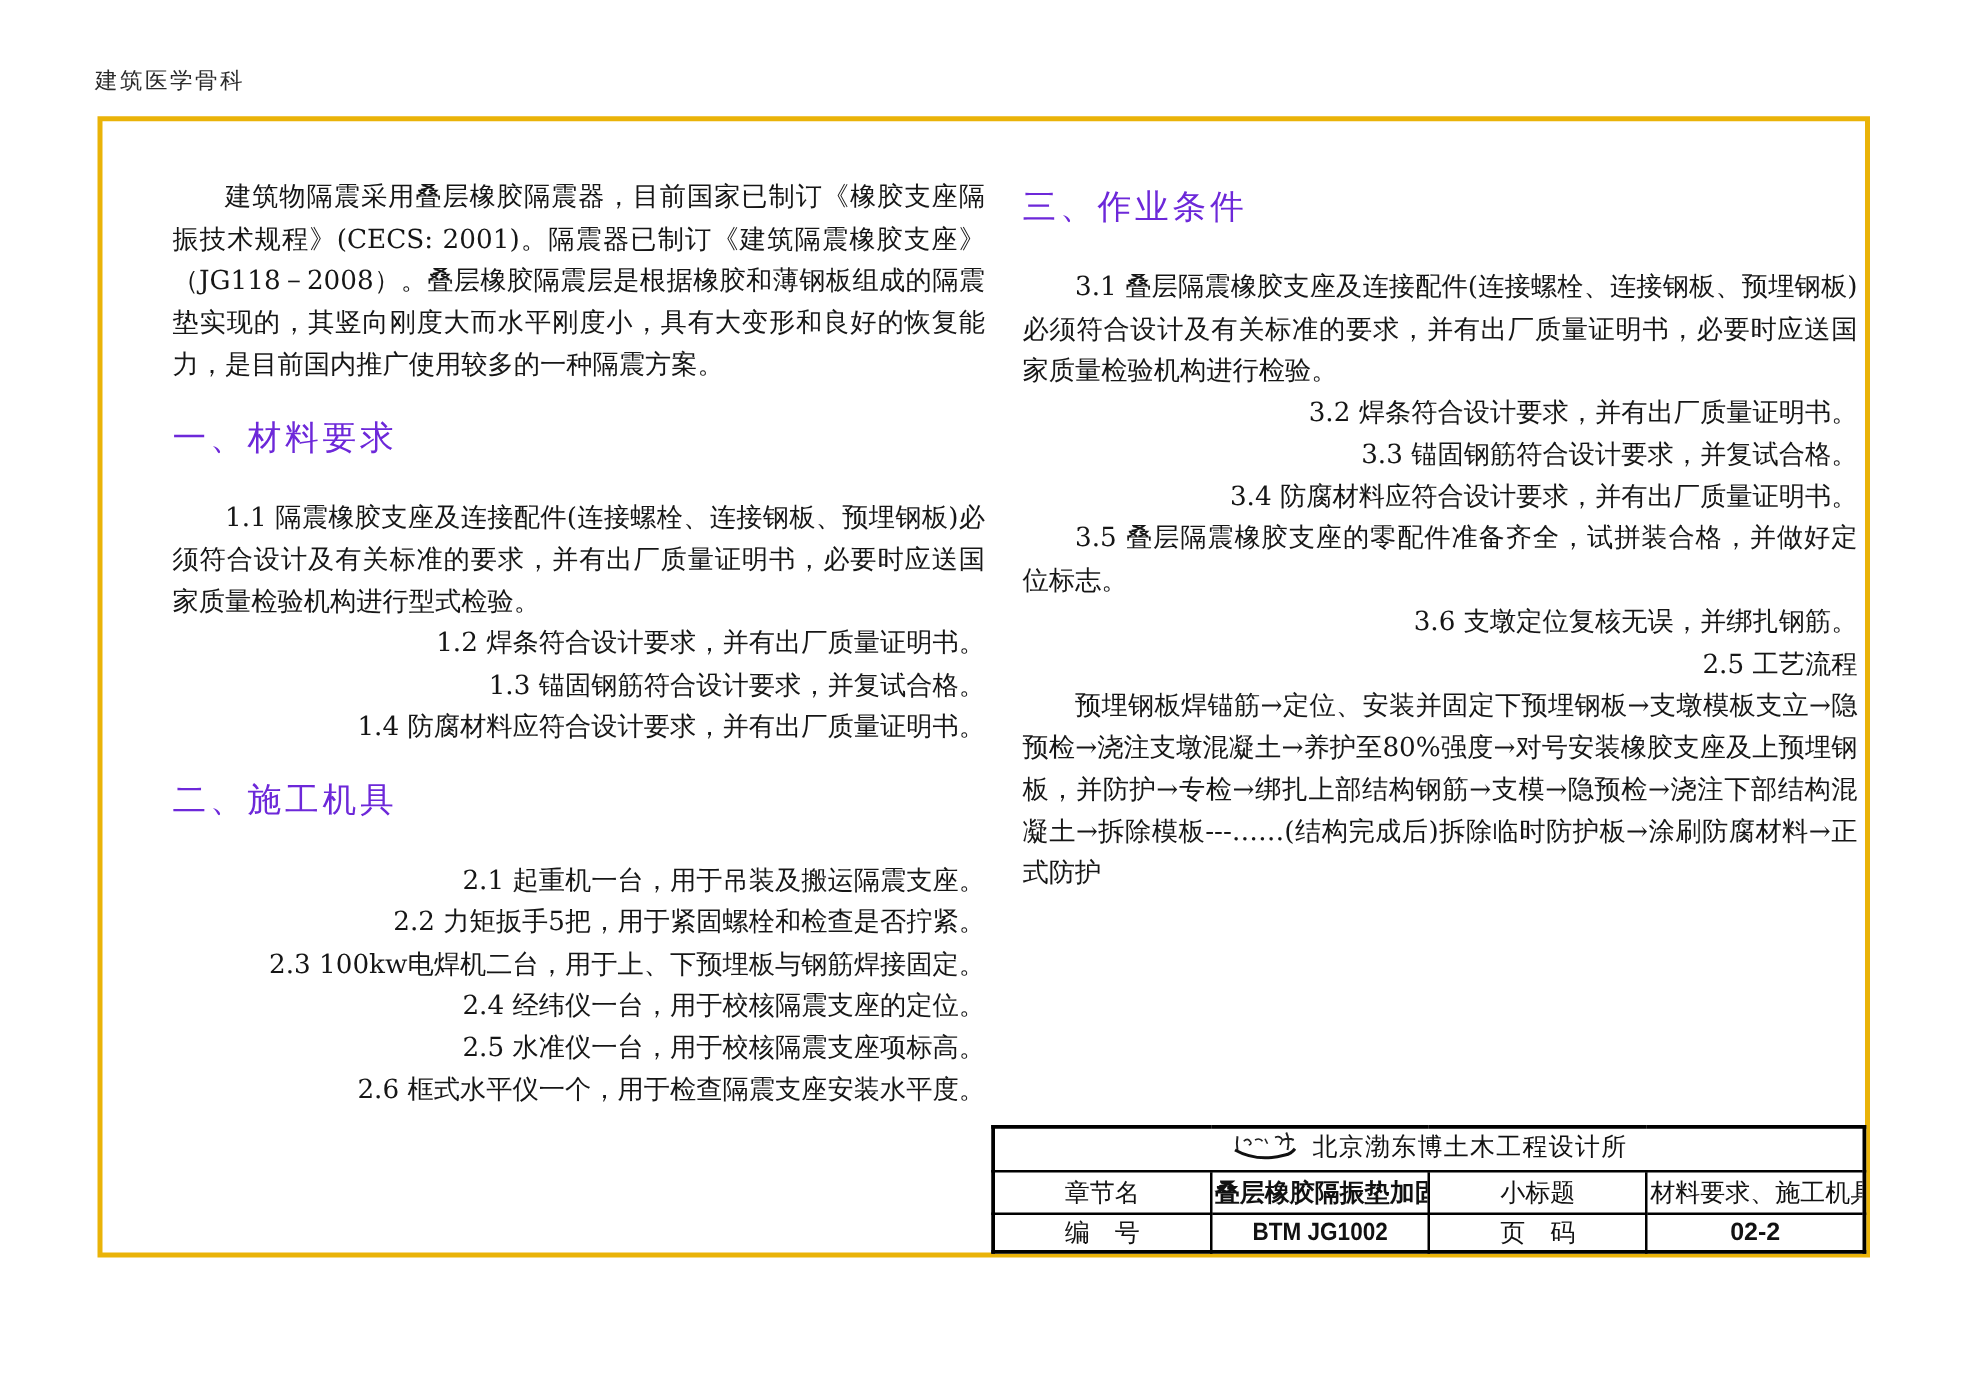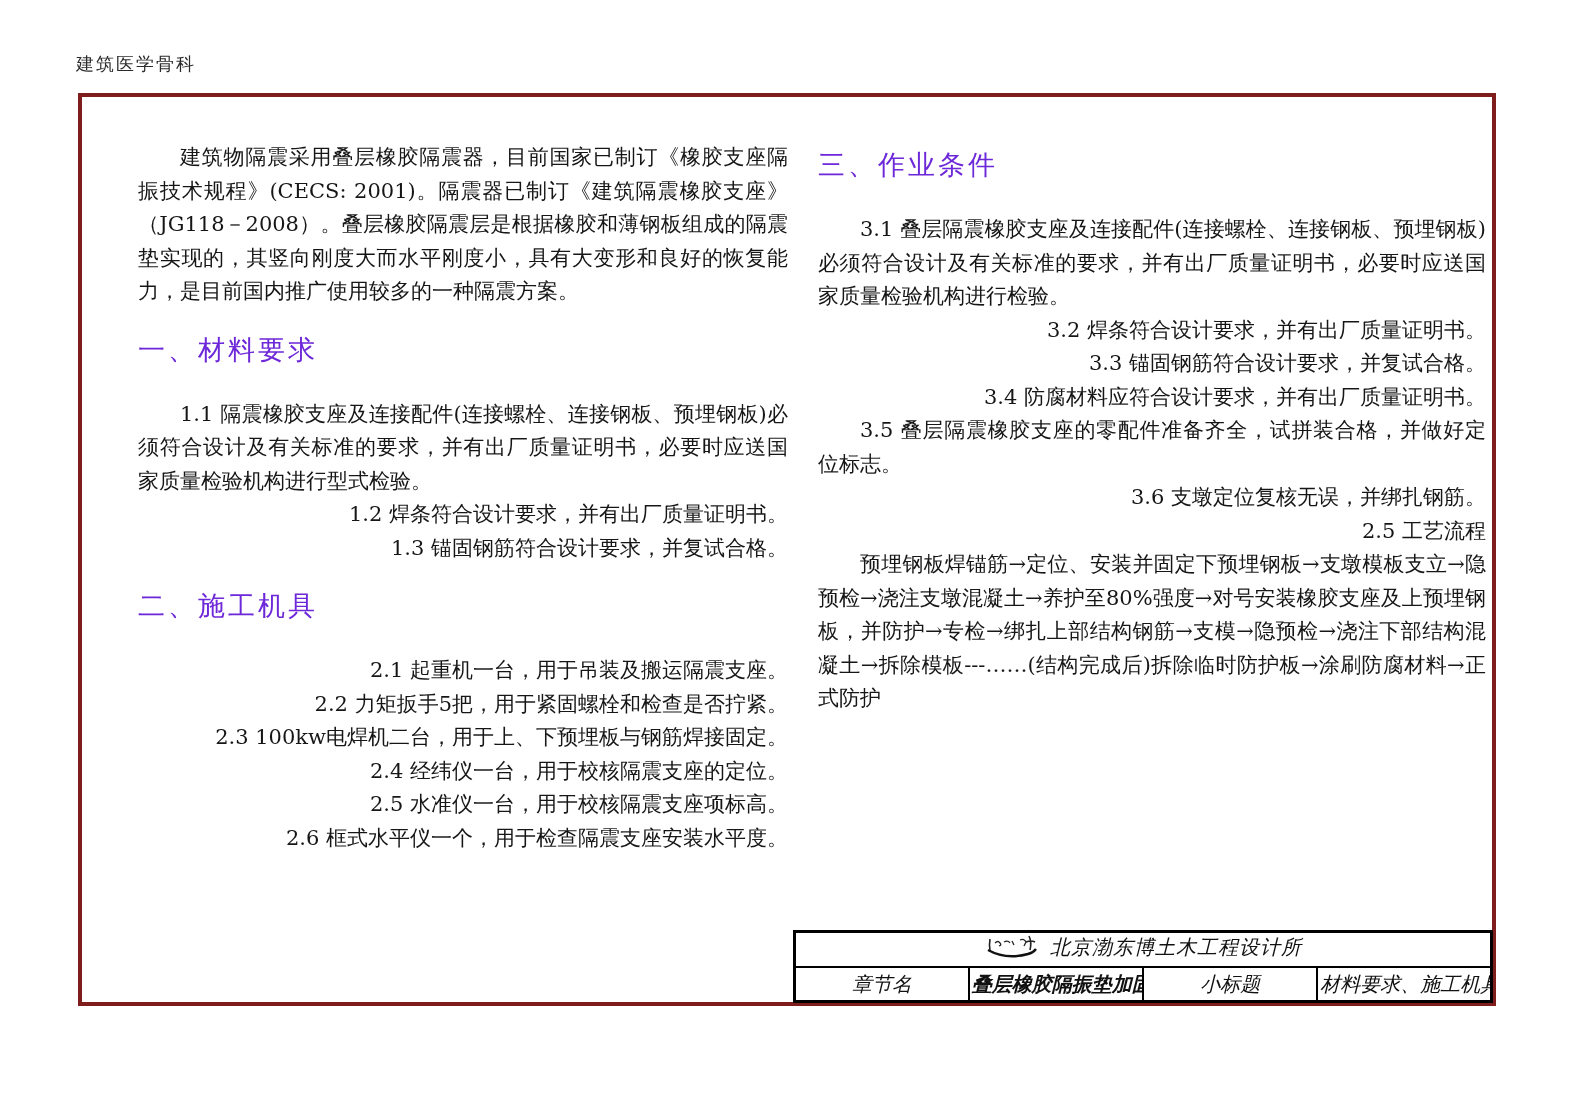--- a/index.html
+++ b/index.html
@@ -11,21 +11,21 @@
     position:relative;
     overflow:hidden;
   }
   .doc-header {
     position:absolute; left:76px; top:52px;
     font-size:18px; letter-spacing:2px; color:#2b2b2b;
   }
   .frame {
     position:absolute; left:78px; top:93px;
     width:1418px; height:913px;
-    border:4px solid #7f1d1d;
+    border:4px solid #eab308;
     box-sizing:border-box;
     background:#fff;
   }
   .col { position:absolute; top:44px; }
   .col-left  { left:56px;  width:650px; }
   .col-right { left:736px; width:668px; }
   p.body {
     font-size:21px; line-height:33.5px;
     margin:0; text-indent:2em; text-align:justify;
     color:#161616;
@@ -36,21 +36,20 @@
     margin:23px 0 30px 0; color:#6d28d9;
   }
   .col-right h2.sec.first { margin-top:6px; }
   
   .title-block {
     position:absolute; right:-1px; bottom:-1px;
     width:700px;
     border-collapse:collapse; table-layout:fixed;
     background:#fff;
     border:3px solid #000;
-    font-style:italic;
   }
   .title-block td {
     border:2px solid #000;
     text-align:center; vertical-align:middle;
     font-size:20px; padding:0 2px;
     overflow:hidden; white-space:nowrap;
     color:#111;
   }
   .c1 { width:108px; } .c2 { width:188px; } .c3 { width:74px; } .c4 { width:316px; }
   tr.r1 td { height:31px; }
@@ -75,20 +74,21 @@
 
 <div class="frame">
 
   <div class="col col-left">
     <p class="body">建筑物隔震采用叠层橡胶隔震器，目前国家已制订《橡胶支座隔振技术规程》(CECS: 2001)。隔震器已制订《建筑隔震橡胶支座》（JG118－2008）。叠层橡胶隔震层是根据橡胶和薄钢板组成的隔震垫实现的，其竖向刚度大而水平刚度小，具有大变形和良好的恢复能力，是目前国内推广使用较多的一种隔震方案。</p>
 
     <h2 class="sec">一、材料要求</h2>
     <p class="body">1.1 隔震橡胶支座及连接配件(连接螺栓、连接钢板、预埋钢板)必须符合设计及有关标准的要求，并有出厂质量证明书，必要时应送国家质量检验机构进行型式检验。</p>
     <p class="body one-line">1.2 焊条符合设计要求，并有出厂质量证明书。</p>
     <p class="body one-line">1.3 锚固钢筋符合设计要求，并复试合格。</p>
+    <p class="body one-line">1.4 防腐材料应符合设计要求，并有出厂质量证明书。</p>
 
     <h2 class="sec">二、施工机具</h2>
     <p class="body one-line">2.1 起重机一台，用于吊装及搬运隔震支座。</p>
     <p class="body one-line">2.2 力矩扳手5把，用于紧固螺栓和检查是否拧紧。</p>
     <p class="body one-line">2.3 100kw电焊机二台，用于上、下预埋板与钢筋焊接固定。</p>
     <p class="body one-line">2.4 经纬仪一台，用于校核隔震支座的定位。</p>
     <p class="body one-line">2.5 水准仪一台，用于校核隔震支座项标高。</p>
     <p class="body one-line">2.6 框式水平仪一个，用于检查隔震支座安装水平度。</p>
   </div>
 
@@ -121,16 +121,22 @@
           <span>北京渤东博土木工程设计所</span>
         </span>
       </td>
     </tr>
     <tr class="r2">
       <td class="c1 label-cell">章节名</td>
       <td class="c2 chapter-value">叠层橡胶隔振垫加固案例</td>
       <td class="c3 label-cell">小标题</td>
       <td class="c4 subtitle-value">材料要求、施工机具、作业条件、操作工艺</td>
     </tr>
+    <tr class="r3">
+      <td class="c1 label-cell">编　号</td>
+      <td class="c2 code-value">BTM JG1002</td>
+      <td class="c3 label-cell">页　码</td>
+      <td class="c4 page-value">02-2</td>
+    </tr>
   </tbody>
     </table>
 
 </div>
 
 </body></html>

